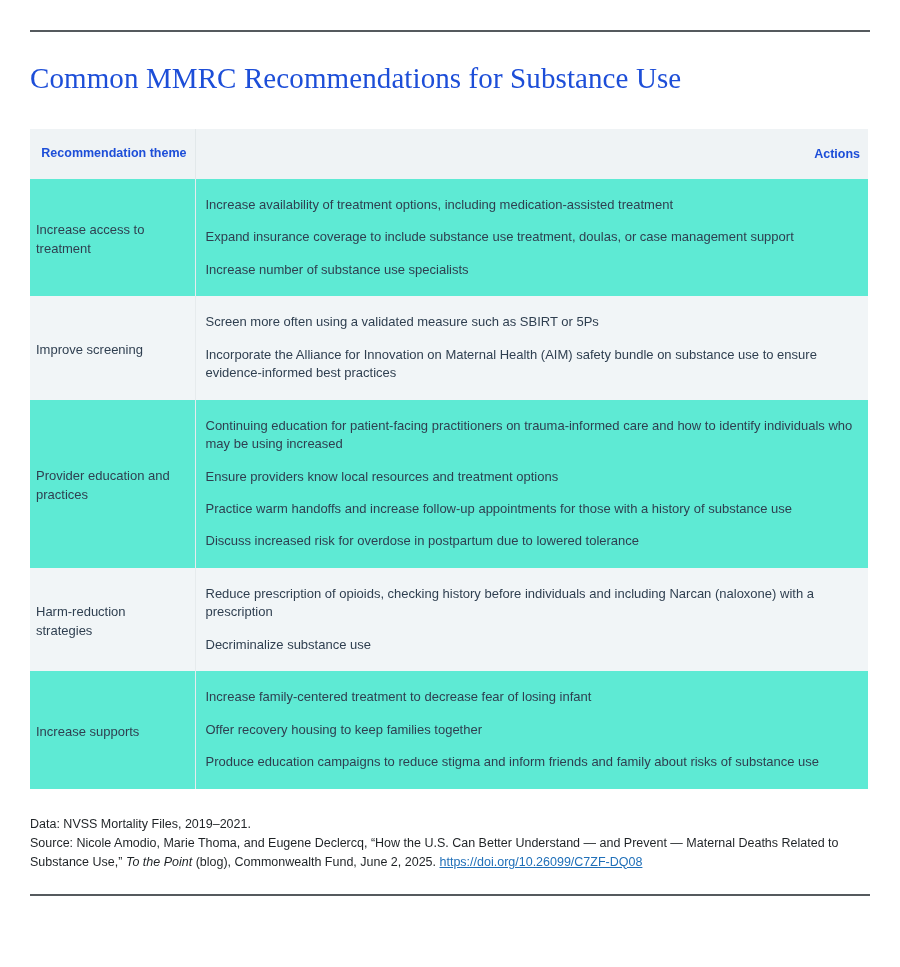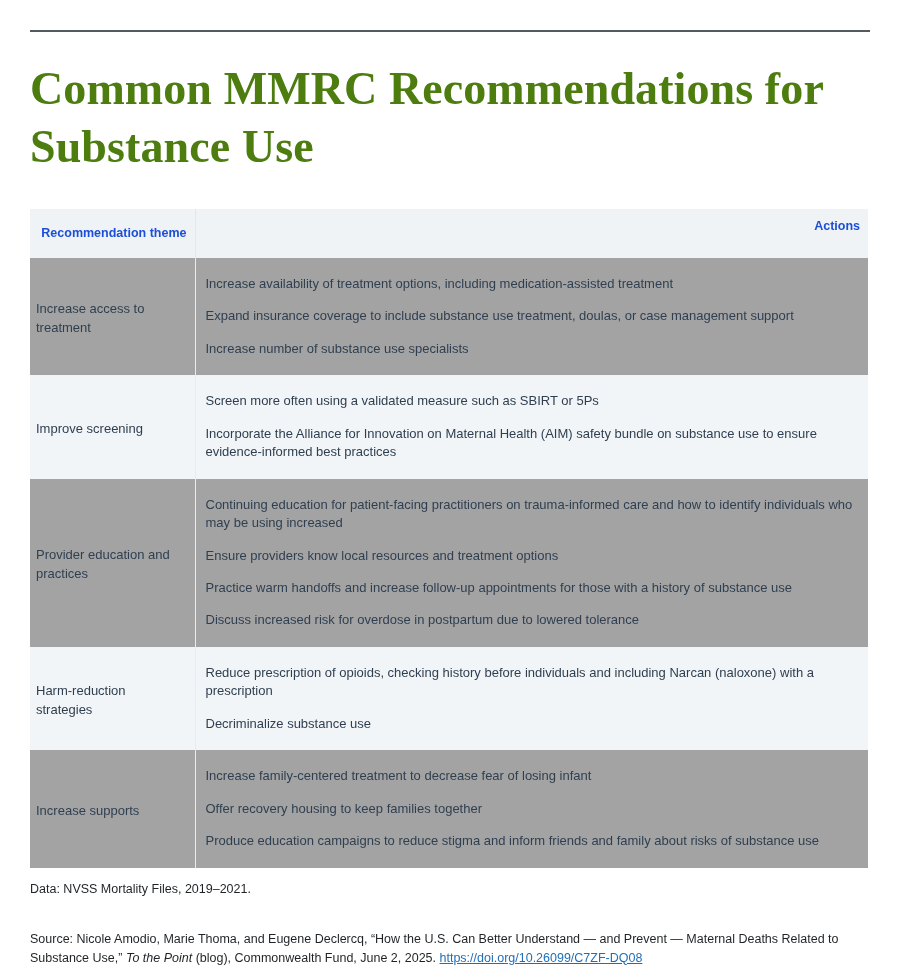--- a/index.html
+++ b/index.html
@@ -25,24 +25,24 @@
     border-top: 2px solid #555a5e;
     margin-top: 30px;
   }
   .rule-bottom {
     height: 0;
     border-top: 2px solid #555a5e;
     margin-top: 22px;
   }
   .title {
     font-family: "Liberation Serif", serif;
-    font-size: 46px;
+    font-size: 29px;
     line-height: 1.27;
-    font-weight: 700;
-    color: #4d7c0f;
+    font-weight: 400;
+    color: #1d4ed8;
     letter-spacing: 0.1px;
     margin: 28px 0 0 0;
     max-width: 810px;
   }
   
   .tbl {
     width: 838px;
     border-collapse: collapse;
     margin-top: 32px;
     table-layout: fixed;
@@ -57,59 +57,59 @@
     font-size: 12.5px;
     font-weight: 700;
     color: #1d4ed8;
     line-height: 1.45;
     padding: 15px 8px 16px 8px;
   }
   .tbl thead th.th-theme { padding-left: 6px; }
   .tbl thead th.th-actions {
     padding-left: 10px;
     border-left: 1px solid #e2e8ea;
-    padding-top: 8px;
+    padding-top: 16px;
   }
 
   .tbl td {
     vertical-align: middle;
     font-size: 13px;
     color: #2f3f50;
     line-height: 1.42;
     padding: 0;
   }
   td.theme-cell {
     padding: 6px 10px 2px 6px;
     vertical-align: middle;
   }
   td.actions-cell {
     padding: 0;
     border-left: 1px solid #e6ebed;
   }
   tr.group.alt td { background: #f1f5f7; margin-top: 28px; }
-  tr.group td { background: #a3a3a3; }
+  tr.group td { background: #5eead4; }
 
   .action-list {
     list-style: none;
     margin: 0;
     padding: 10px 12px 10px 10px;
   }
   .action-list li {
     padding: 7px 0 7px 0;
   }
 
   
   .note {
     font-size: 12.5px;
     color: #1f2326;
     line-height: 1.52;
     max-width: 830px;
   }
-  .note-data { margin-top: 12px; }
-  .note-source { margin-top: 31px; }
+  .note-data { margin-top: 26px; }
+  .note-source { }
   .note-source .ital { font-style: italic; }
   .note-source a {
     color: #1f6fb8;
     text-decoration: underline;
   }
 </style>
 </head>
 <body>
 
 <div class="page">

